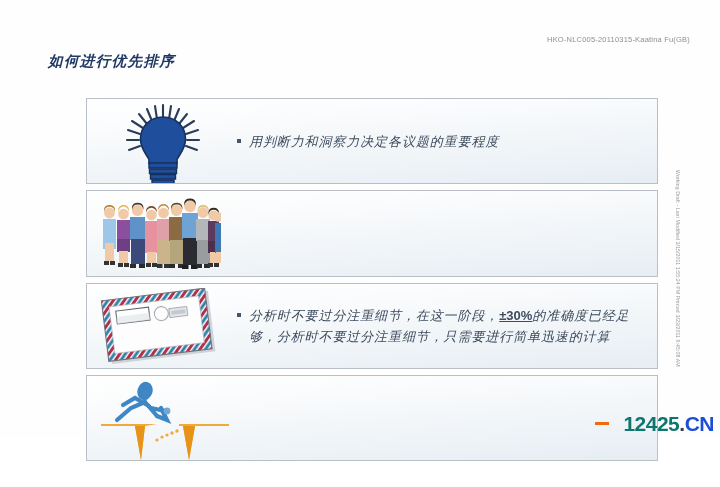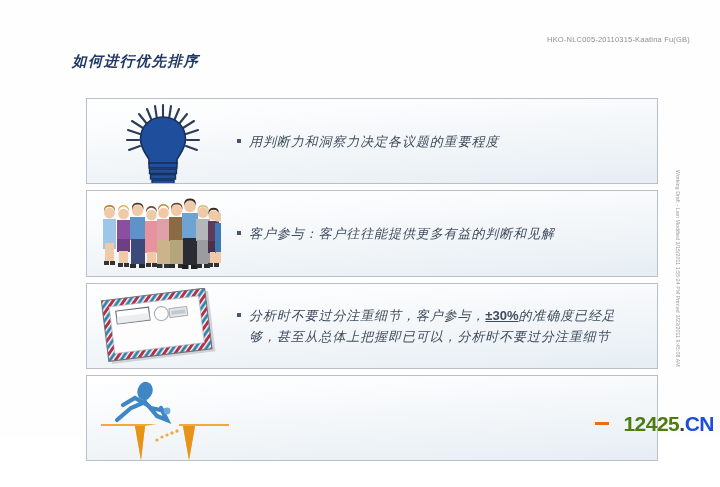--- a/index.html
+++ b/index.html
@@ -28,21 +28,20 @@
 
   
   #page-title {
     position:absolute; left:48px; top:52px;
     font-family:"DejaVu Serif", serif;
     font-size:14.5px; font-weight:bold;
     font-style:italic;
     color:#1f3864;
     letter-spacing:1.4px;
     white-space:nowrap;
-    margin-left:24px;
   }
 
   
   #side-note {
     position:absolute;
     left:681px; top:170px;
     width:290px; height:12px;
     transform-origin: 0 0;
     transform: rotate(90deg);
     font-size:5.2px;
@@ -121,21 +120,21 @@
 
   
   #watermark {
     position:absolute; right:6px; bottom:4px;
     font-family:"Liberation Sans", sans-serif;
     font-size:21px; font-weight:bold;
     letter-spacing:-.5px;
     white-space:nowrap;
     line-height:1;
   }
-  #watermark .num  { color:#4d7c0f; }
+  #watermark .num  { color:#0f766e; }
   #watermark .dot  { color:#3c3c3c; }
   #watermark .tld  { color:#1d4ed8; }
   #wm-dash {
     position:absolute; right:111px; bottom:13px;
     width:14px; height:3px; background:#f06a10;
   }
 </style>
 </head>
 <body>
 
@@ -264,26 +263,20 @@
               <rect x="109" y="66" width="5" height="4" fill="#333"></rect>
                 <rect x="115" y="66" width="5" height="4" fill="#333"></rect>
 
               <rect x="116" y="26" width="6" height="30" fill="#3f79b5"></rect>
               <rect x="117" y="55" width="5" height="11" fill="#f0c9a6"></rect>
               <circle cx="119.5" cy="20" r="4.8" fill="#f0c9a6"></circle>
             </g>
           </svg>
         </div>
       </div>
-      <div class="text-cell">
-        <div class="bullet-line">
-          <span class="bullet"></span>
-          <span class="btxt">客户参与：客户往往能提供更多有益的判断和见解</span>
-        </div>
-      </div>
     </div>
 
     <div class="row">
       <div class="icon-cell">
         <div class="env-wrap">
           <svg viewBox="0 0 125 78">
             <defs>
               <pattern id="airmail" width="9" height="9" patternUnits="userSpaceOnUse" patternTransform="rotate(42)">
                 <rect width="9" height="9" fill="#ffffff"></rect>
                 <rect width="3" height="9" x="0" fill="#b3304a"></rect>
@@ -300,21 +293,21 @@
               <rect x="74" y="22" width="18" height="9" fill="#e3e7eb" stroke="#9aa0a6" stroke-width=".8"></rect>
               <rect x="76" y="24.5" width="14" height="4" fill="#c4c9ce"></rect>
             </g>
           </svg>
         </div>
       </div>
       <div class="text-cell">
         <div class="bullet-line">
           <span class="bullet"></span>
           <span class="btxt">
-            <span>分析时不要过分注重细节，客户参与，</span><span class="pct pm">±30%</span><span>的准确度已经足够，甚至从总体上把握即已可以，分析时不要过分注重细节</span>
+            <span>分析时不要过分注重细节，在这一阶段，</span><span class="pct pm">±30%</span><span>的准确度已经足够，分析时不要过分注重细节，只需要进行简单迅速的计算</span>
           </span>
         </div>
       </div>
     </div>
 
     <div class="row">
       <div class="icon-cell">
         <div class="run-wrap">
           <svg viewBox="0 0 128 82">
 

